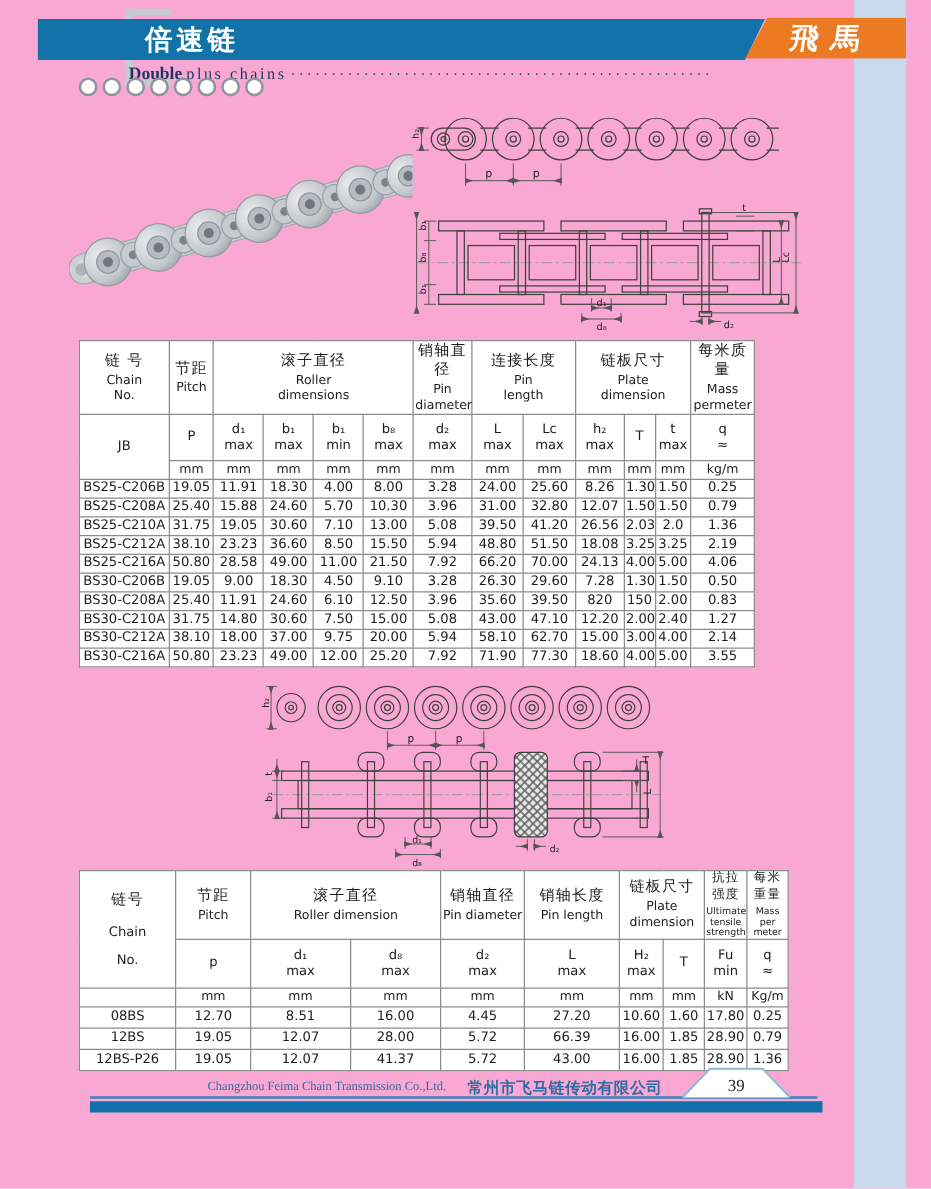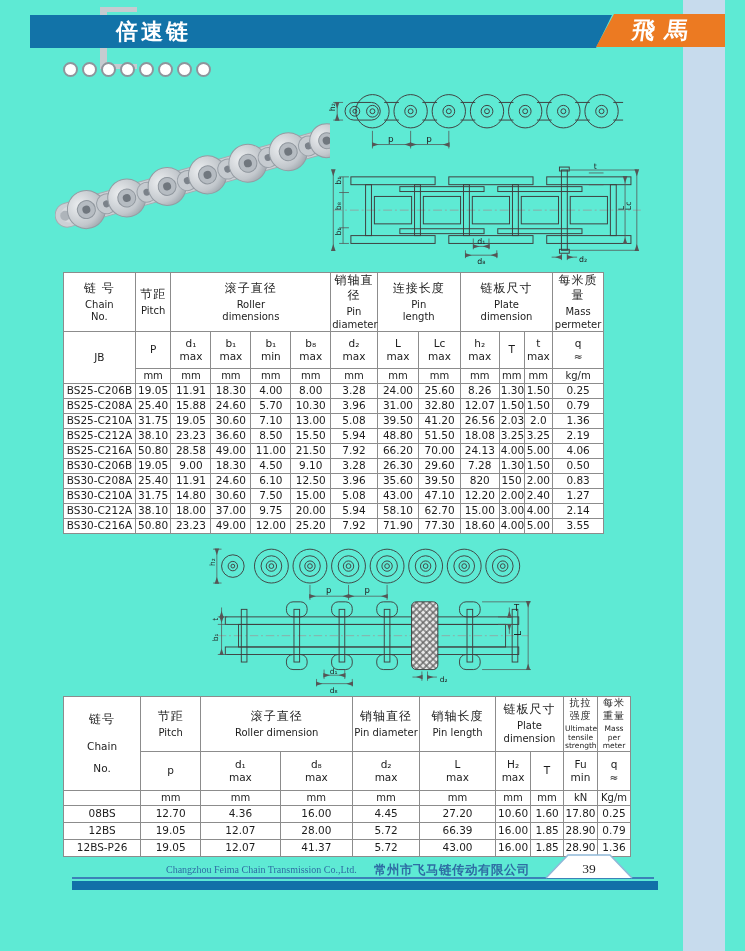--- a/index.html
+++ b/index.html
@@ -1,16 +1,16 @@
 <!DOCTYPE html>
 <html><head>
 <meta charset="utf-8">
 <style>
   html,body { margin:0; padding:0; background:#ffffff; }
-  .page { position:relative; width:745px; height:951px; background:#5eead4; overflow:hidden;
+  .page { position:relative; width:745px; height:951px; background:#f9a8d4; overflow:hidden;
           font-family:"DejaVu Sans", sans-serif; color:#1c1c1c; }
 
   
   .stripe { position:absolute; left:683px; top:0; width:42px; height:951px; background:#c7dbed; }
 
   
   .bracket { position:absolute; left:100px; top:7px; width:30px; height:52px;
              border-left:7px solid #c6cbd0; border-top:5px solid #c6cbd0; border-bottom:5px solid #c6cbd0; z-index:1; }
   .banner { position:absolute; left:30px; top:15px; width:582px; height:33px; background:#1273a8; z-index:2;
             clip-path:polygon(0 0,100% 0,calc(100% - 16px) 100%,0 100%); display:flex; align-items:center; }
@@ -70,20 +70,25 @@
 <div class="page">
 
   <div class="stripe"></div>
 
   <div class="bracket"></div>
   <div class="banner">
     <span class="banner-title">倍速链</span>
   </div>
   <div class="logo-flag">
     <span class="logo-text">飛馬</span>
+  </div>
+  <div class="subtitle">
+    <span class="b">Double</span>
+    <span class="r">plus chains</span>
+    <span class="dots">····················································</span>
   </div>
   <div class="circles">
     <div class="c"></div>
       <div class="c"></div>
       <div class="c"></div>
       <div class="c"></div>
       <div class="c"></div>
       <div class="c"></div>
       <div class="c"></div>
       <div class="c"></div>
@@ -670,21 +675,21 @@
             <td>mm</td>
             <td>mm</td>
             <td>kN</td>
             <td>Kg/m</td>
           </tr>
       </thead>
       <tbody id="t2-body">
           <tr>
             <td>08BS</td>
             <td>12.70</td>
-            <td>4.36</td>
+            <td>8.51</td>
             <td>16.00</td>
             <td>4.45</td>
             <td>27.20</td>
             <td>10.60</td>
             <td>1.60</td>
             <td>17.80</td>
             <td>0.25</td>
           </tr>
           <tr>
             <td>12BS</td>

